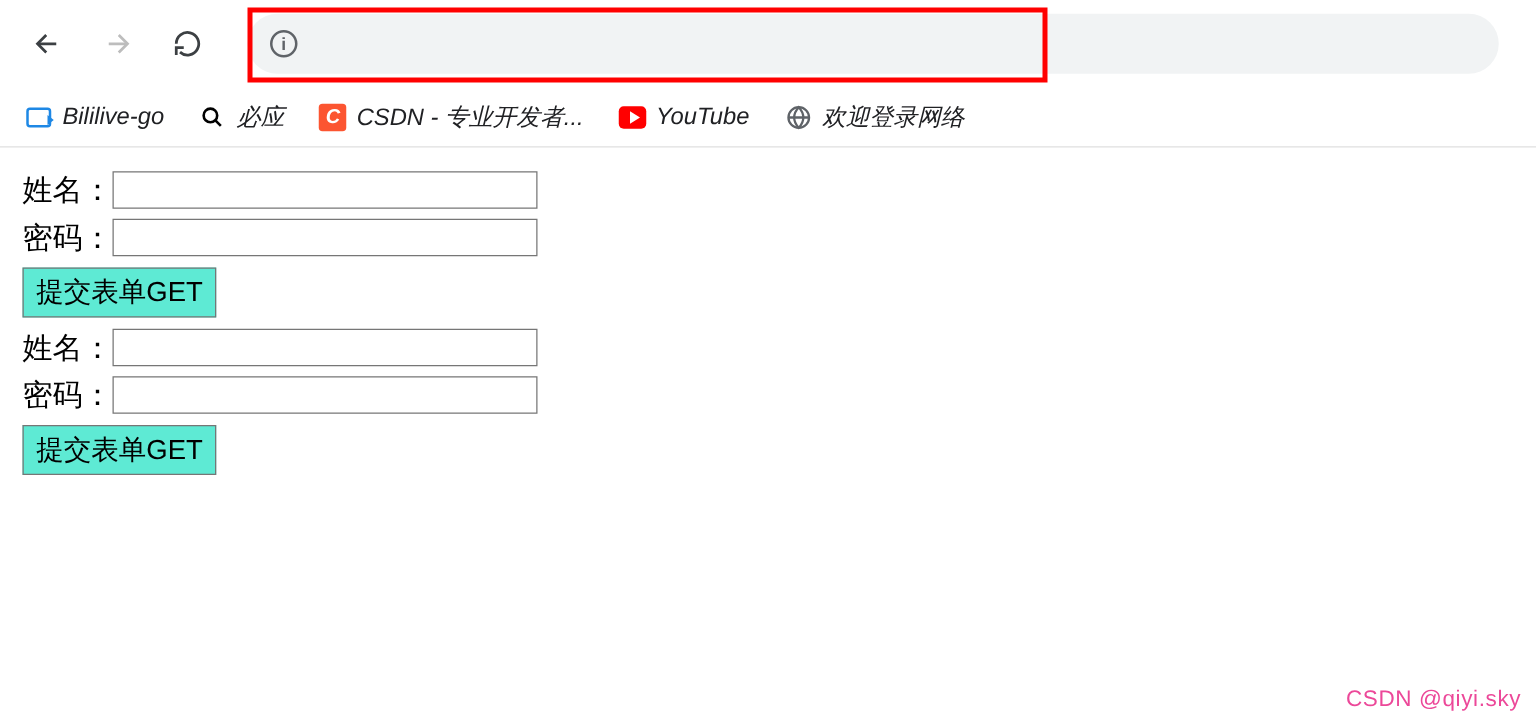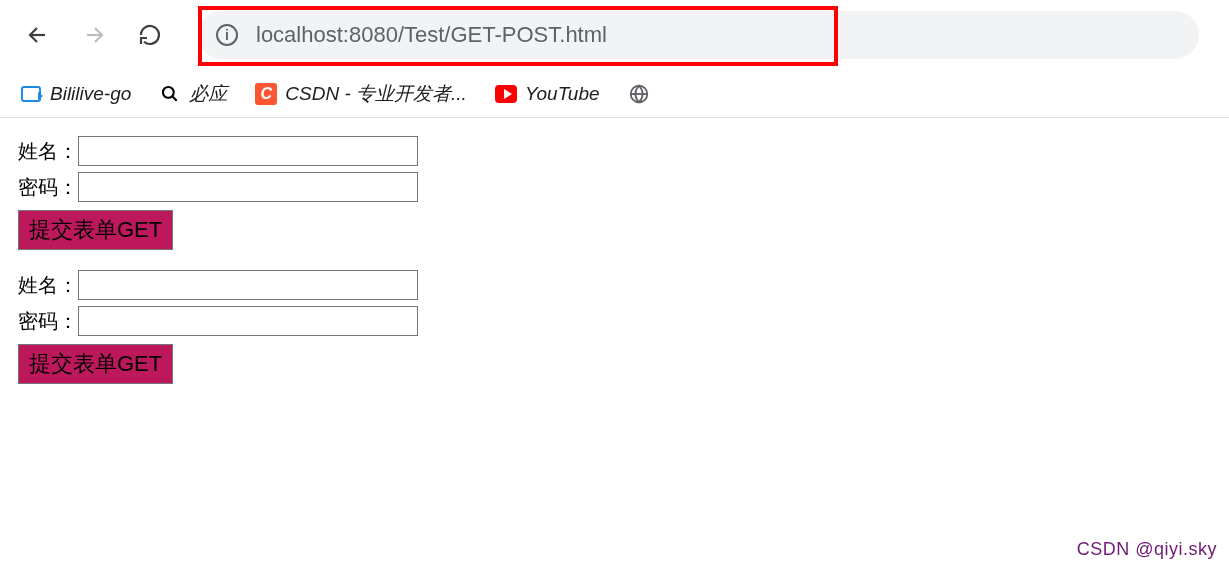--- a/index.html
+++ b/index.html
@@ -147,46 +147,46 @@
 
     .page-content {
       padding: 18px;
     }
     .form-row {
       display: flex;
       align-items: center;
       margin-bottom: 6px;
     }
     .form-label {
-      font-size: 20px;
+      font-size: 24px;
       color: #000;
     }
     .form-input {
       width: 340px;
       height: 30px;
       border: 1px solid #767676;
       background: #fff;
       font-size: 18px;
       padding: 0 4px;
     }
     .form-submit {
-      background: #be185d;
+      background: #5eead4;
       border: 1px solid #767676;
       font-size: 22px;
       padding: 4px 10px;
       cursor: pointer;
       margin-top: 2px;
-      margin-bottom: 20px;
+      margin-bottom: 8px;
     }
     .watermark {
       position: absolute;
       right: 12px;
-      bottom: 22px;
+      bottom: 12px;
       font-size: 18px;
-      color: #701a75;
+      color: #ec4899;
       font-family: Arial, sans-serif;
       letter-spacing: 0.5px;
     }
   </style>
 </head>
 <body>
 
 <div class="browser-toolbar">
   <button class="nav-btn">
     <svg width="24" height="24" viewBox="0 0 24 24" fill="none" stroke="#3c4043" stroke-width="2.2">
@@ -202,23 +202,20 @@
   </button>
   <button class="nav-btn">
     <svg width="24" height="24" viewBox="0 0 24 24" fill="none" stroke="#3c4043" stroke-width="2.2">
         <path d="M3 12a9 9 0 1 1 3 6.7"></path>
         <path d="M3 21v-6h6"></path>
       </svg>
   </button>
   <div class="address-bar-container">
     <div class="address-bar">
       <span class="info-icon">i</span>
-      <span class="url-text">
-        <span class="url-host">localhost</span><span class="url-port">:8080/Test/GET-POST.html</span>
-      </span>
     </div>
     <div class="highlight-box"></div>
   </div>
 </div>
 
 <div class="bookmarks-bar">
   <div class="bookmark">
     <span class="bm-icon">
         <span class="bililive-icon"></span>
       </span>
@@ -244,20 +241,21 @@
     <span>YouTube</span>
   </div>
   <div class="bookmark">
     <span class="bm-icon globe-icon">
       <svg viewBox="0 0 24 24" fill="none" stroke="#5f6368" stroke-width="2">
           <circle cx="12" cy="12" r="9"></circle>
           <path d="M3 12h18"></path>
           <path d="M12 3c2.5 2.7 4 6 4 9s-1.5 6.3-4 9c-2.5-2.7-4-6-4-9s1.5-6.3 4-9z"></path>
         </svg>
     </span>
+    <span>欢迎登录网络</span>
   </div>
 </div>
 
 <div class="page-content">
   <div>
     <div class="form-row">
       <span class="form-label">姓名：</span>
       <input class="form-input" type="text" value="" style="">
     </div>
     <div class="form-row">

